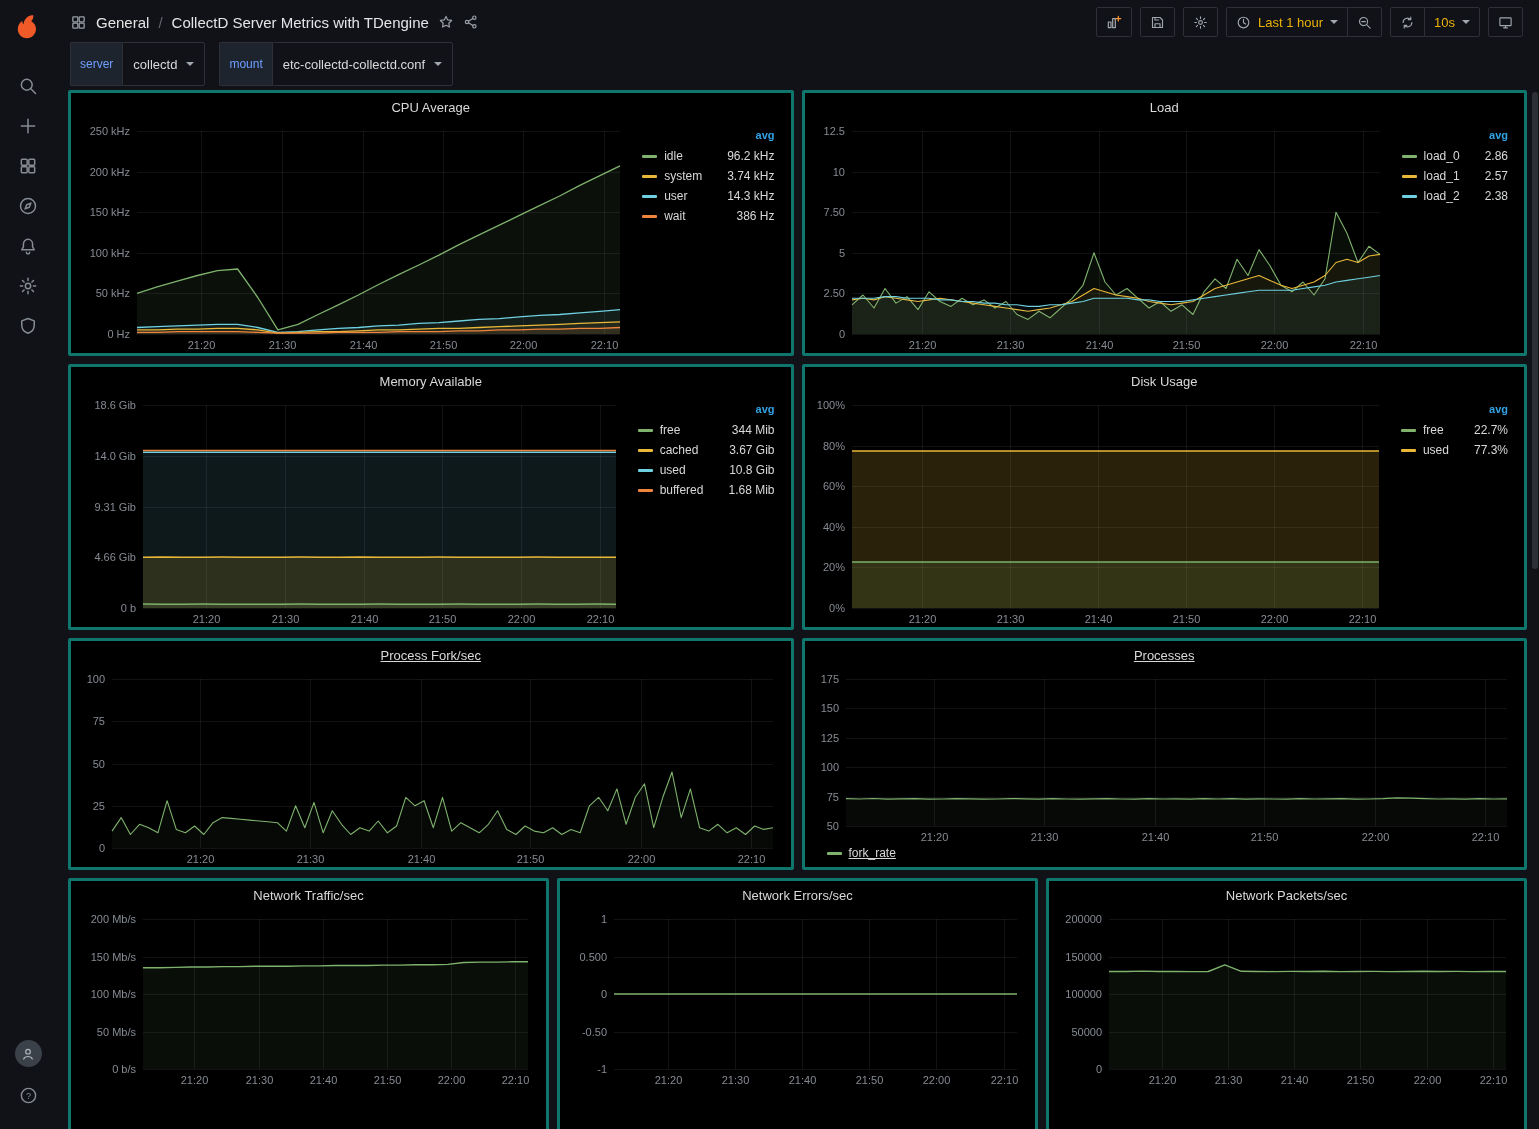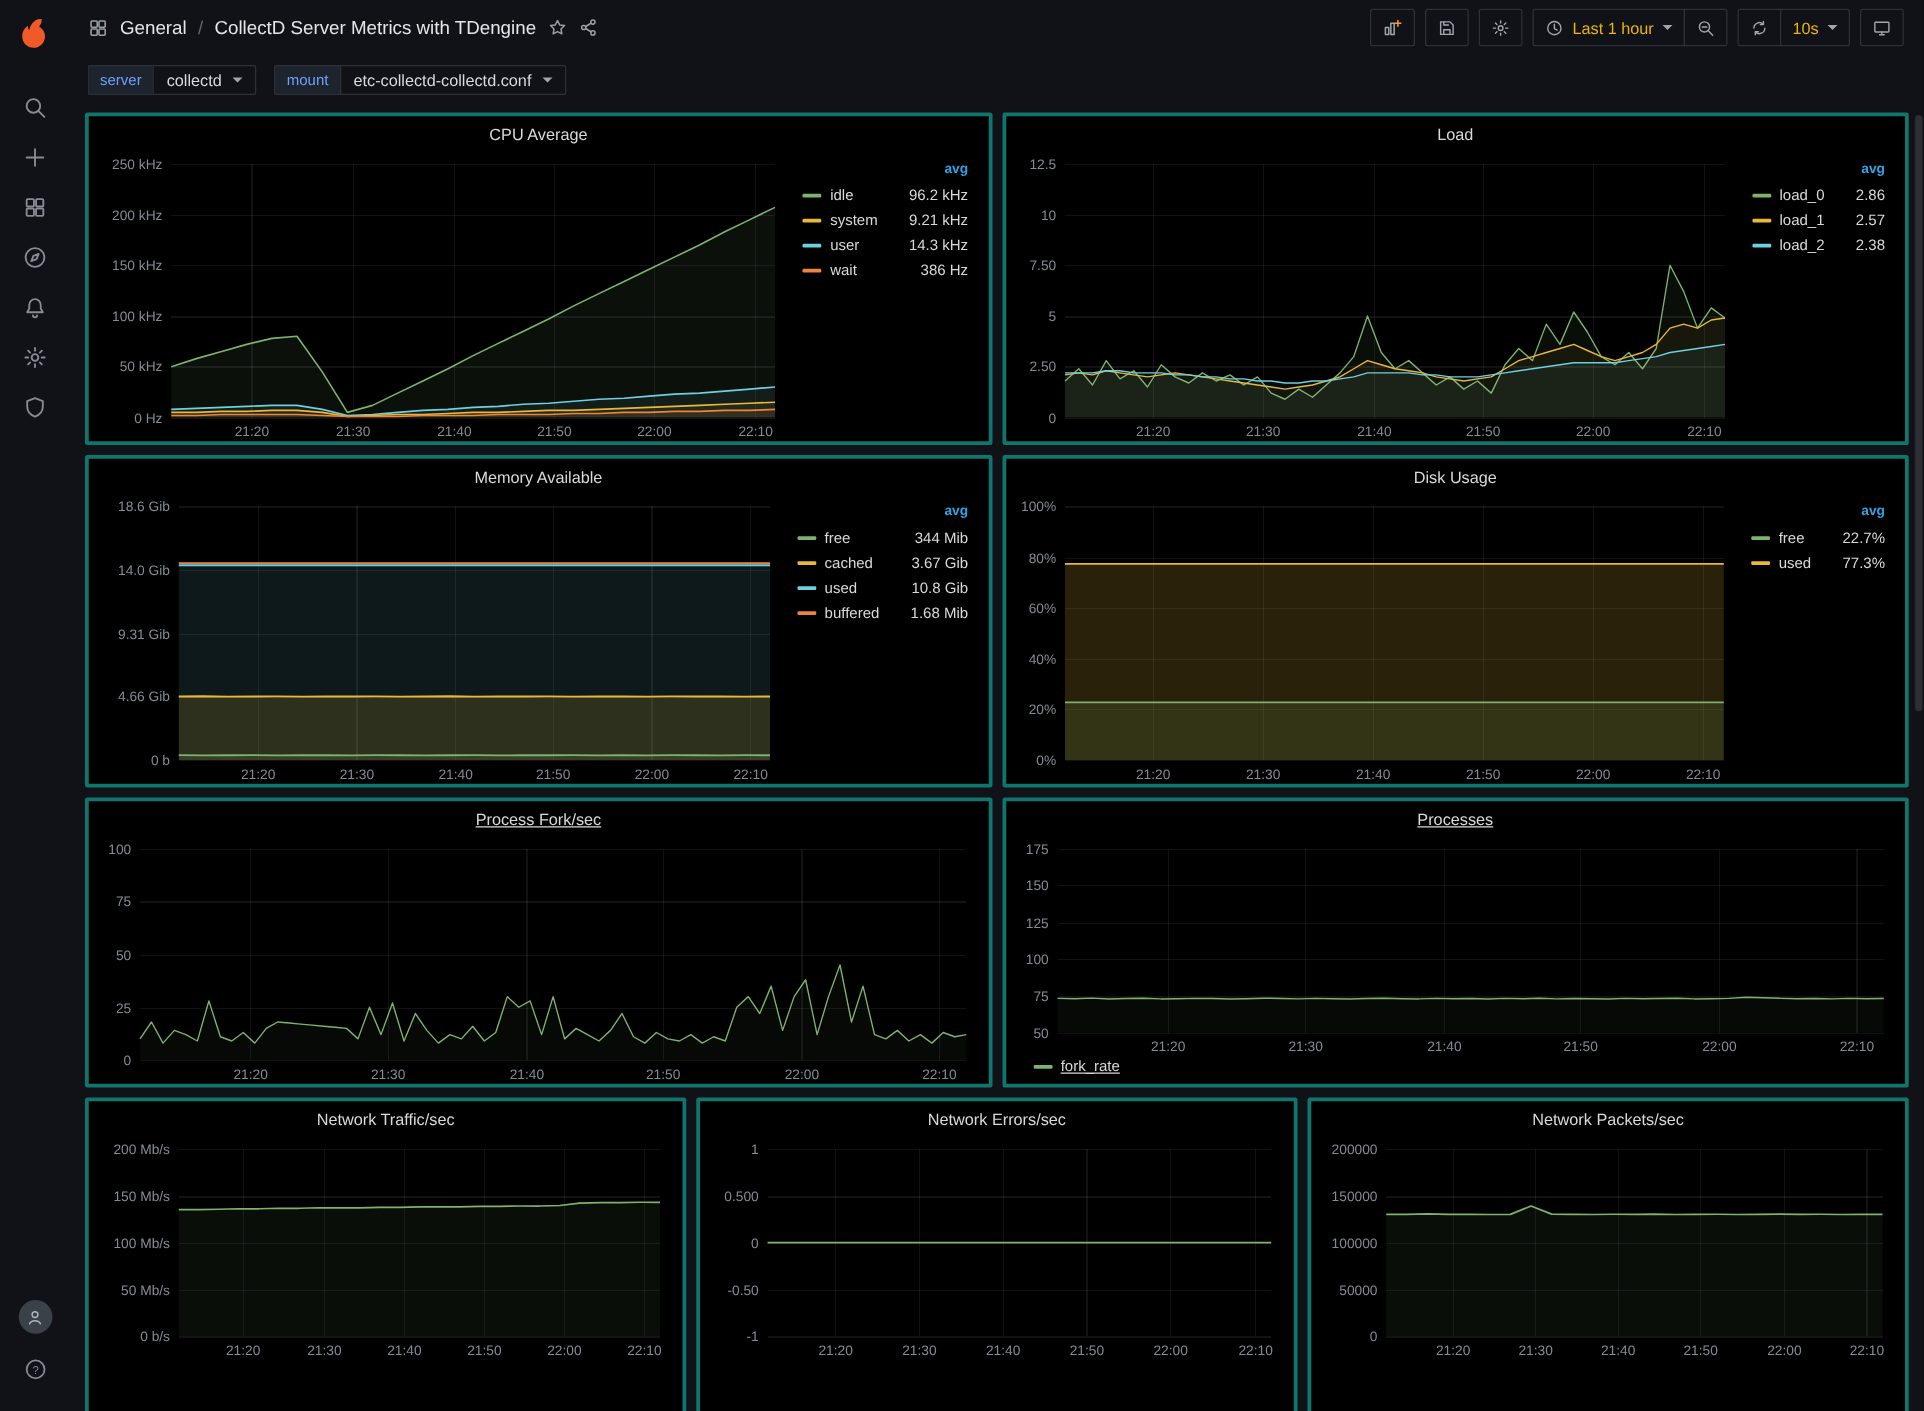--- a/index.html
+++ b/index.html
@@ -35,21 +35,21 @@
   .btn-group .btn + .btn { margin-left:-1px; border-top-left-radius:0; border-bottom-left-radius:0; }
   .btn-group .btn:first-child { border-top-right-radius:0; border-bottom-right-radius:0; }
   .caret { width:0; height:0; border-left:4px solid transparent; border-right:4px solid transparent; border-top:4px solid #9fa6ad; }
 
   
   .submenu { height:40px; flex:0 0 40px; display:flex; align-items:center; gap:14px; padding:0 14px; }
   .var { display:flex; align-items:stretch; }
   .var-label { display:flex; align-items:center; padding:0 9px; background:#1d242e; color:#6e9fff;
                font-size:12px; border:1px solid #2d3036; border-right:0; border-radius:2px 0 0 2px; }
   .var-value { display:flex; align-items:center; gap:9px; padding:0 10px; border:1px solid #2d3036;
-               border-radius:0 2px 2px 0; color:#d8d9da; font-size:13px; cursor:pointer; height:24px; }
+               border-radius:0 2px 2px 0; color:#d8d9da; font-size:13px; cursor:pointer; height:44px; }
 
   
   .dashboard { flex:1; padding:6px 12px 0; min-height:0; }
   .row { display:flex; gap:8px; margin-bottom:8px; }
   .r1,.r2 { height:266px; }
   .r3 { height:232px;text-decoration:underline; }
   .r4 { height:273px; }
   .panel { flex:1; min-width:0; background:#000000; border:3px solid #0f766e; border-radius:2px;
            display:flex; flex-direction:column; }
   .panel-header { flex:0 0 28px; display:flex; align-items:center; justify-content:center; cursor:pointer; }
@@ -290,21 +290,21 @@
             <div class="legend legend-right">
                 <div class="lg-header">avg</div>
                 <div class="lg-row">
                   <span class="dash" style="background: rgb(126, 178, 109);"></span>
                   <span class="lg-name">idle</span>
                   <span class="lg-val">96.2 kHz</span>
                 </div>
                 <div class="lg-row">
                   <span class="dash" style="background: rgb(234, 184, 57);"></span>
                   <span class="lg-name">system</span>
-                  <span class="lg-val">9.21 kHz</span>
+                  <span class="lg-val">3.74 kHz</span>
                 </div>
                 <div class="lg-row">
                   <span class="dash" style="background: rgb(110, 208, 224);"></span>
                   <span class="lg-name">user</span>
                   <span class="lg-val">14.3 kHz</span>
                 </div>
                 <div class="lg-row">
                   <span class="dash" style="background: rgb(239, 132, 60);"></span>
                   <span class="lg-name">wait</span>
                   <span class="lg-val">386 Hz</span>

